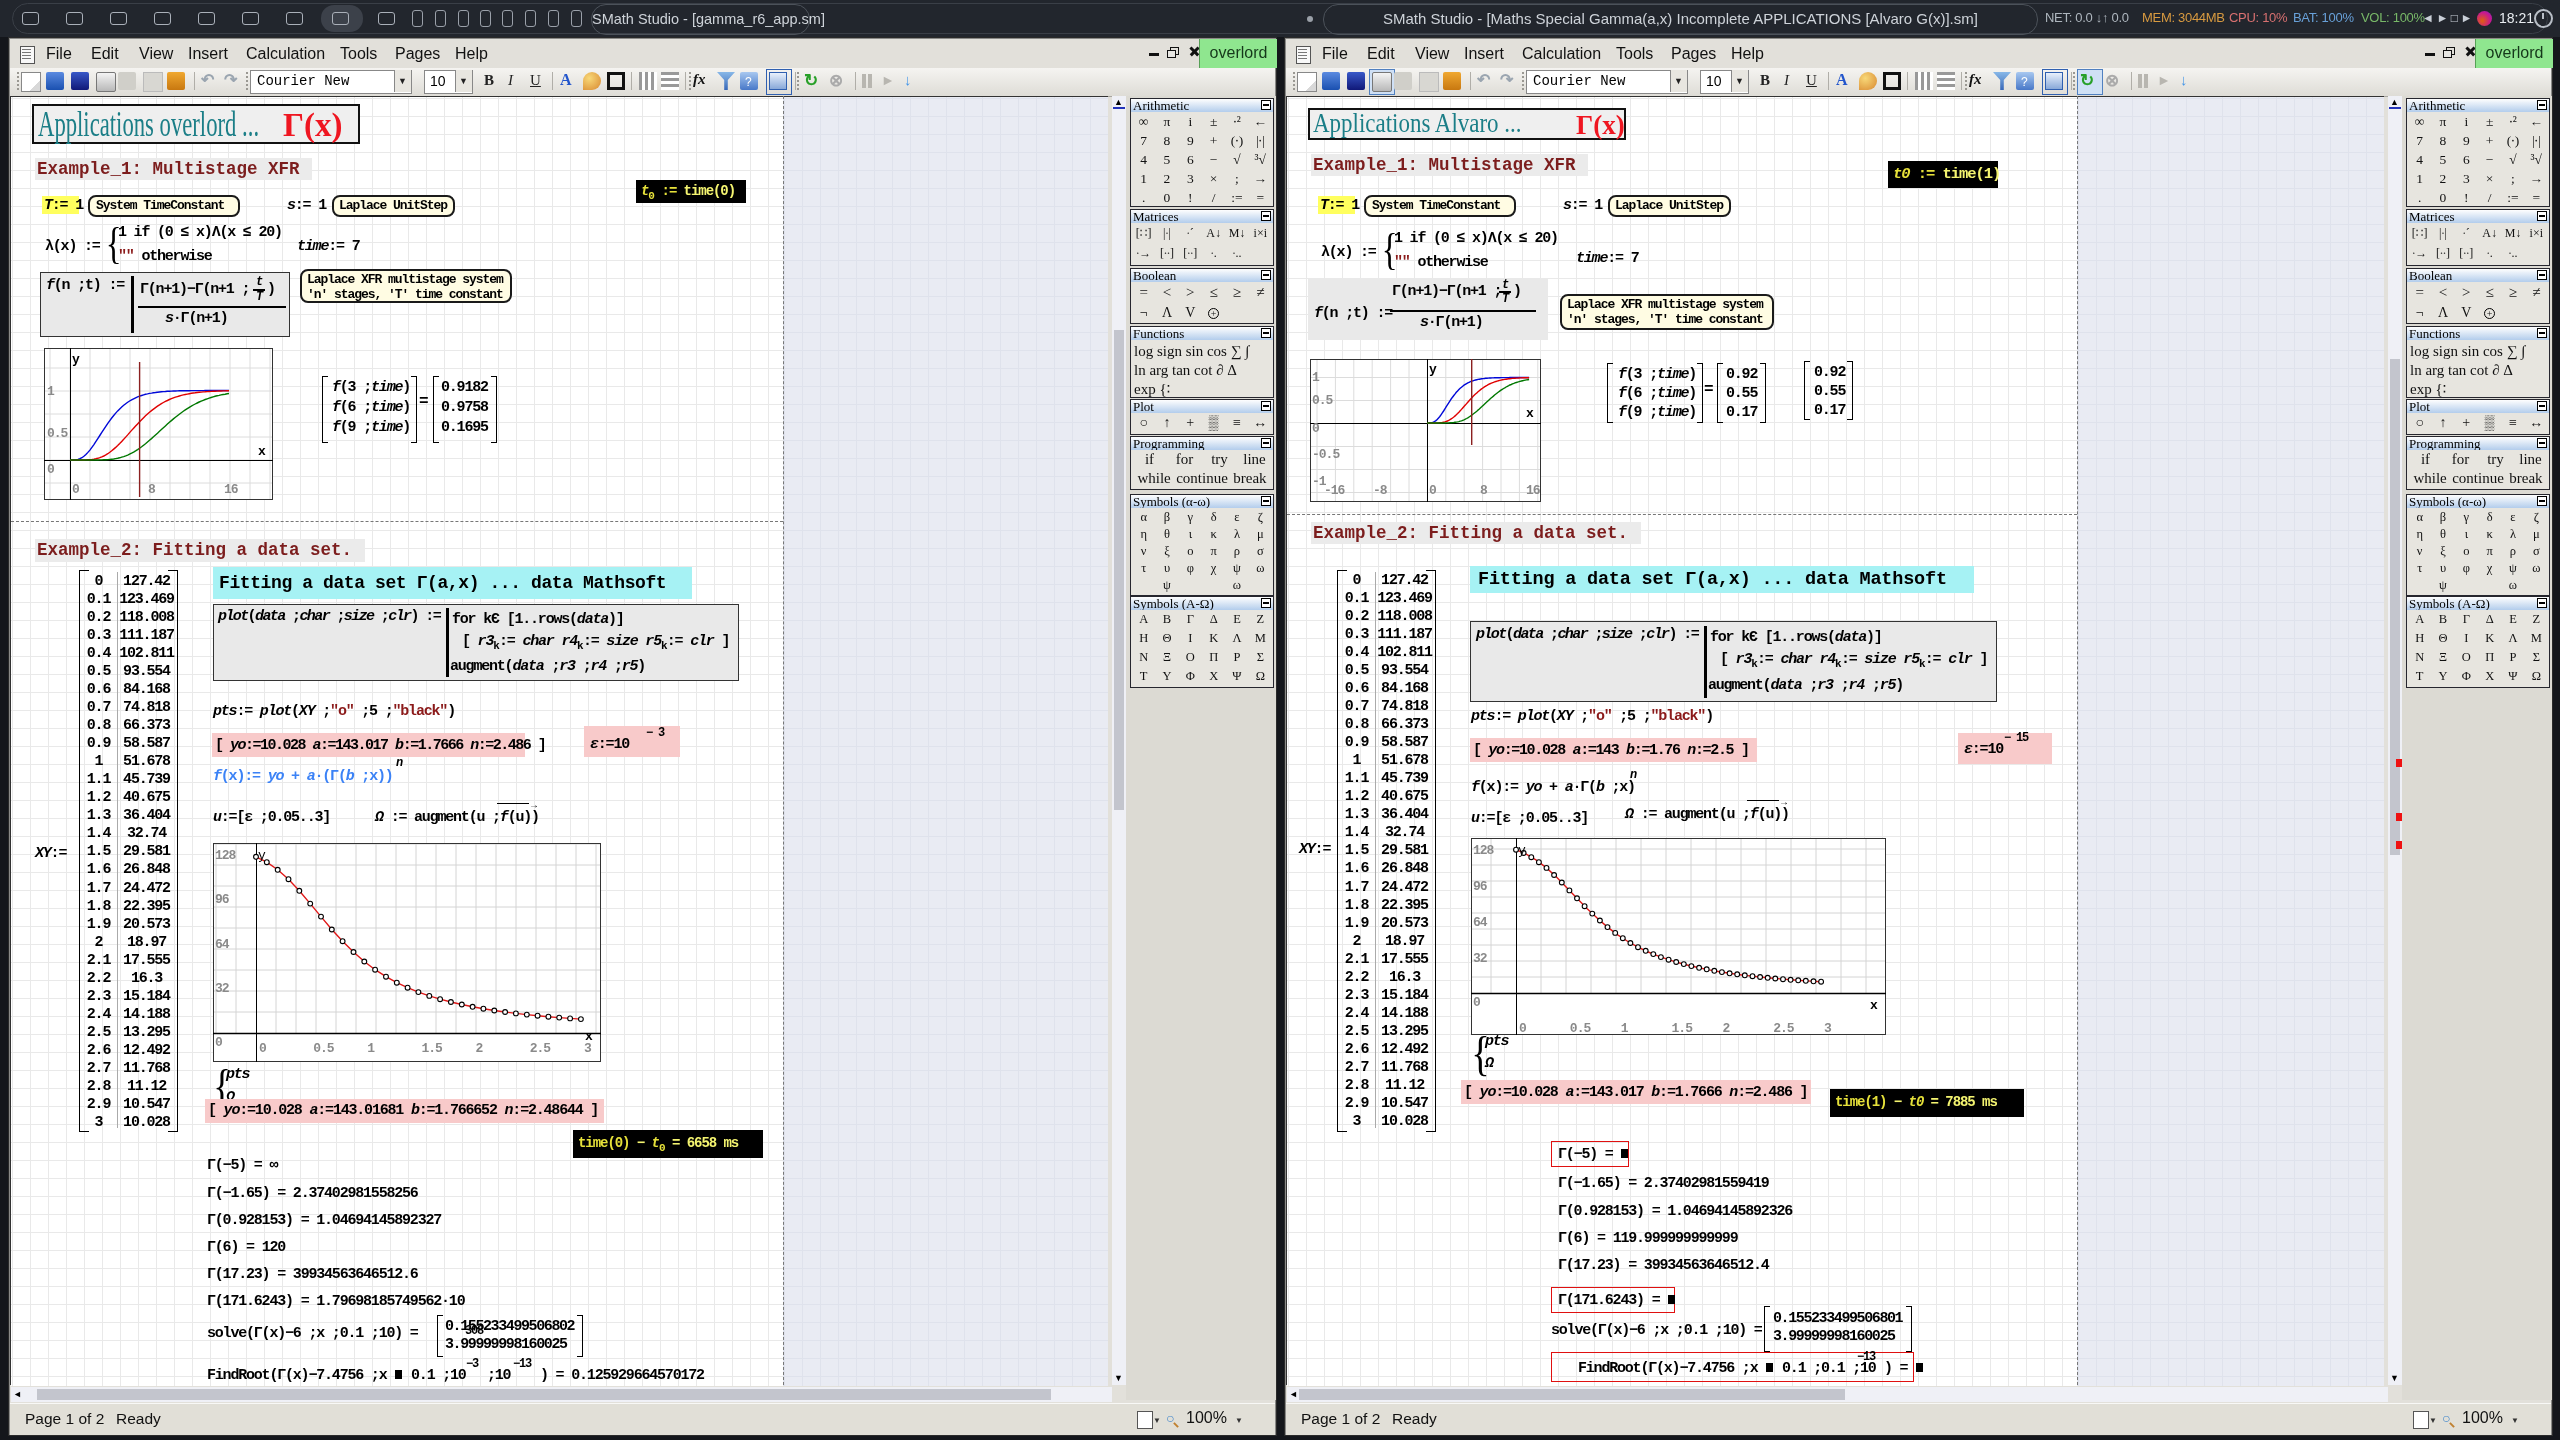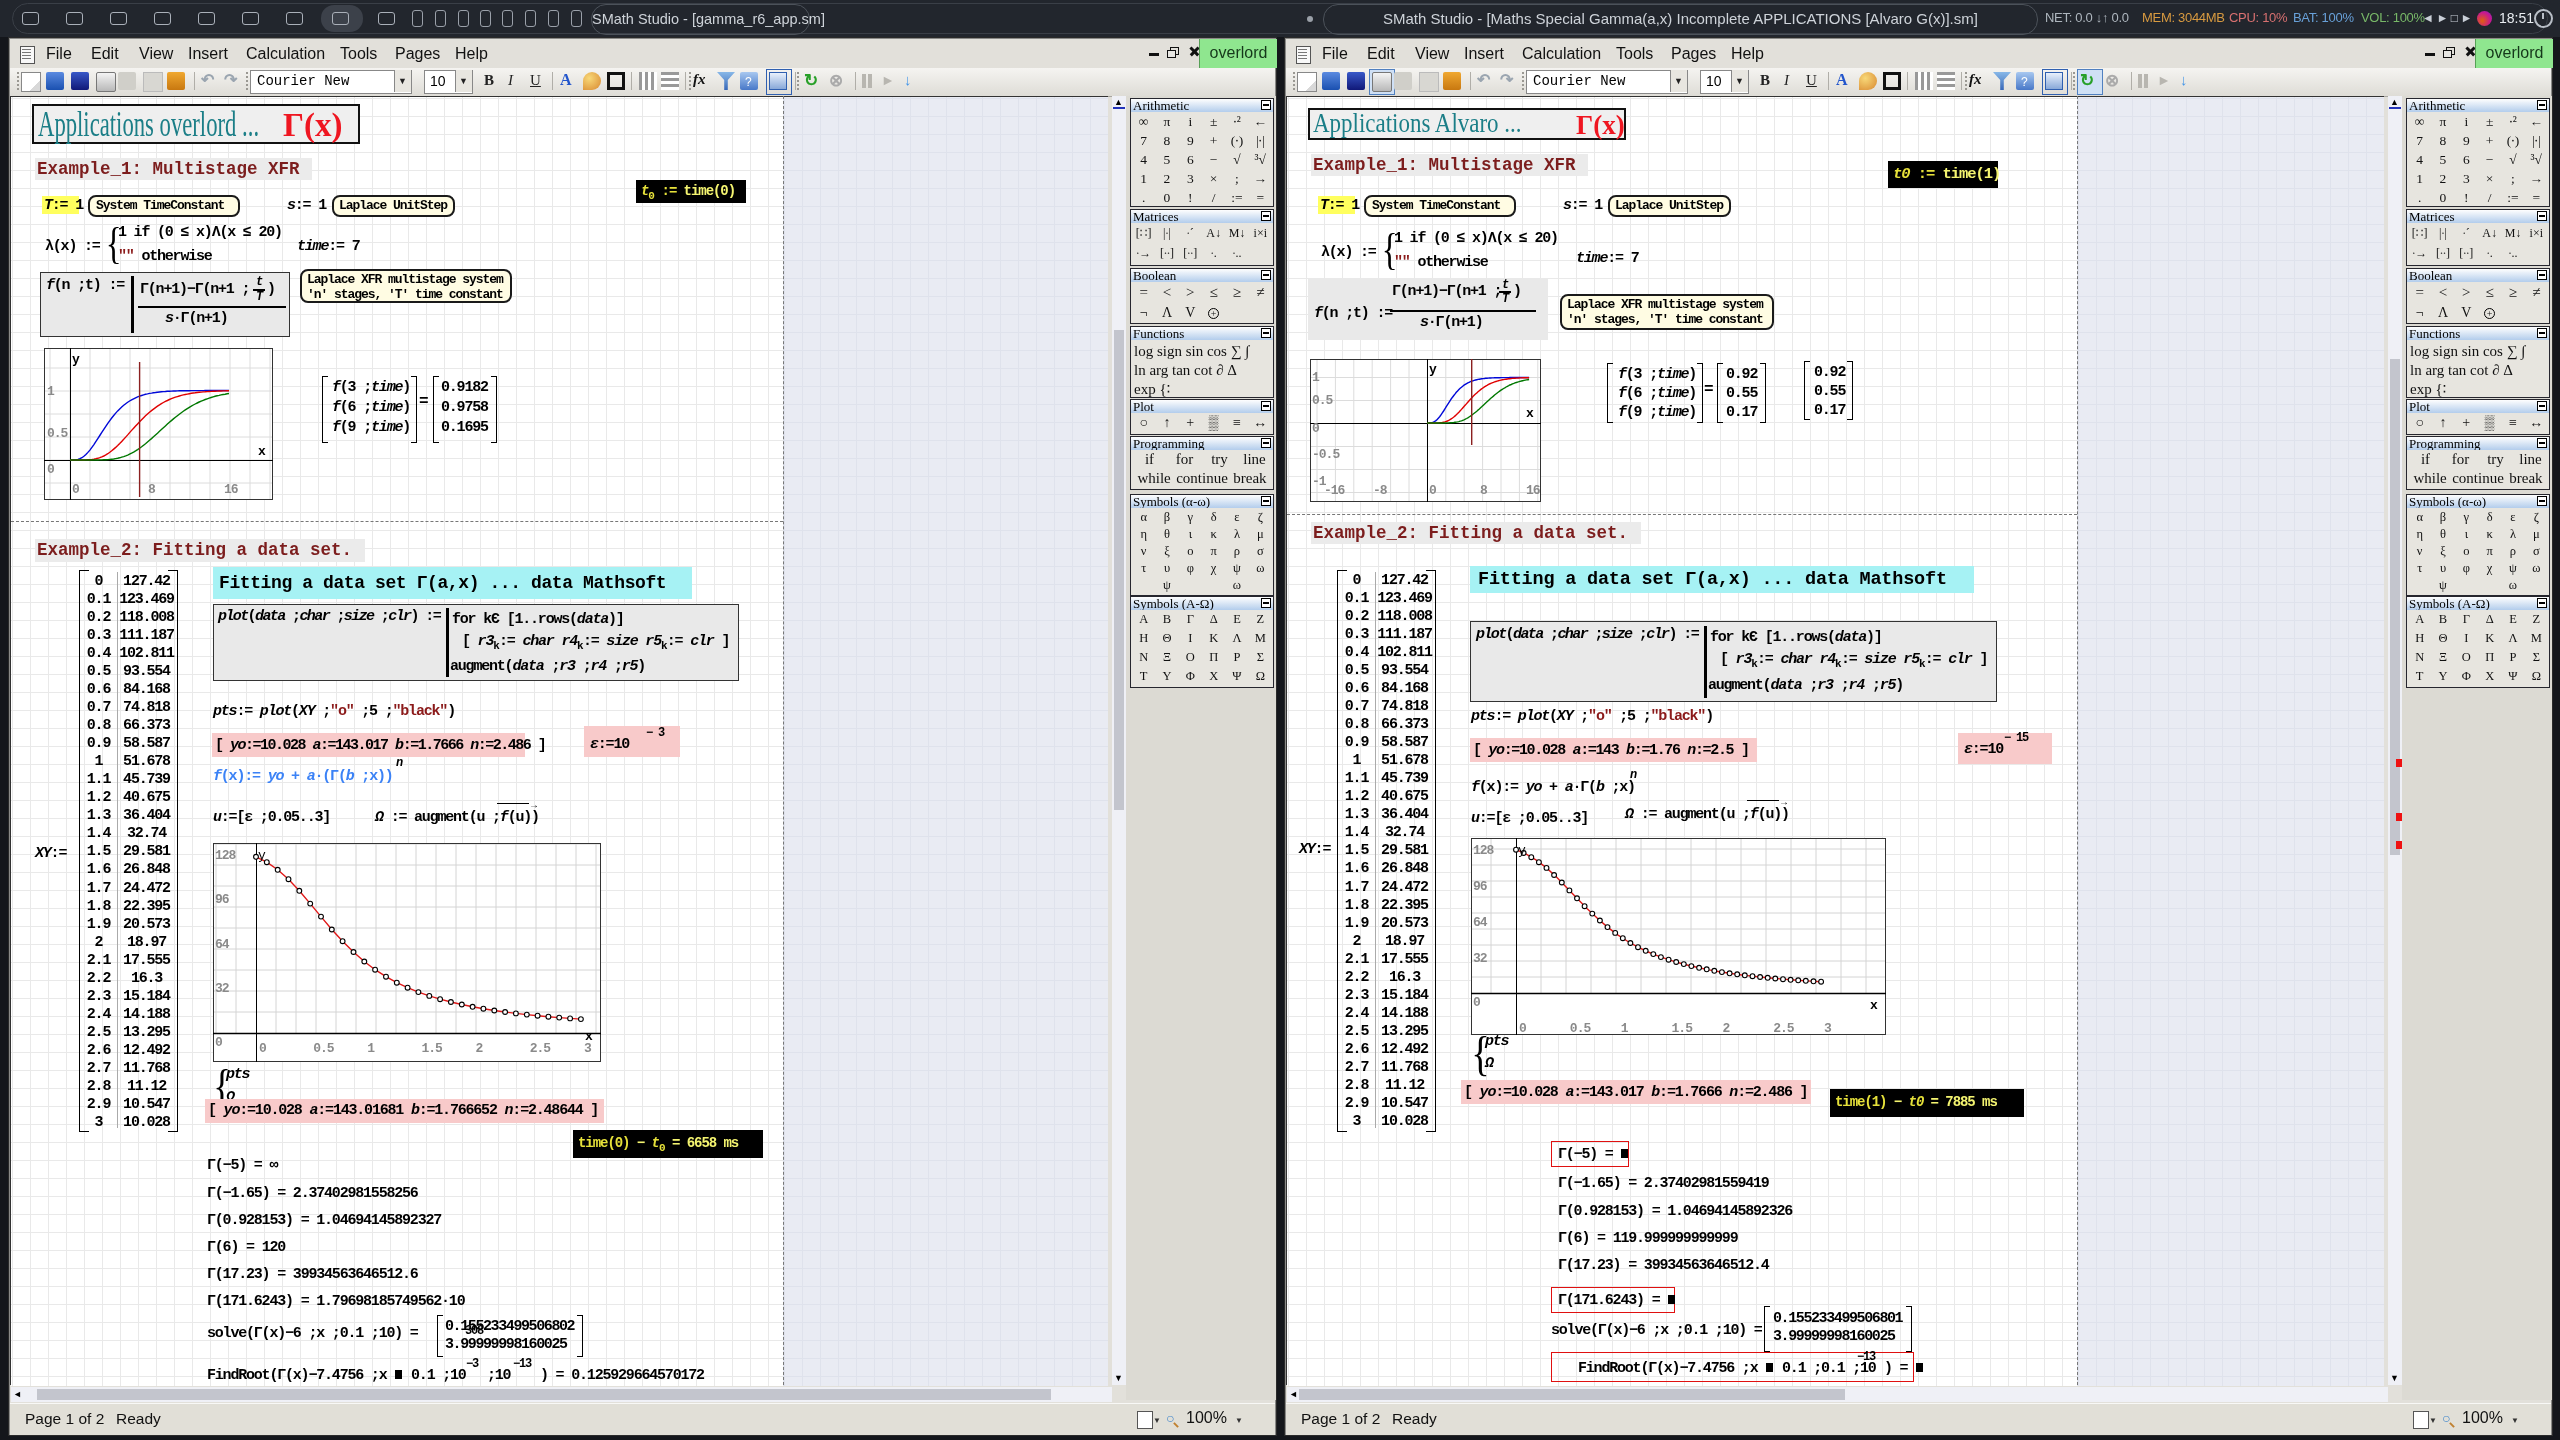--- a/index.html
+++ b/index.html
@@ -30,21 +30,21 @@
 <div style="position:absolute;left:591px;top:4px;width:217px;height:29px;border:1px solid #4c525a;border-radius:15px;color:#ced3d9;font-size:14.5px;line-height:28px;text-align:center;white-space:nowrap;font-family:var(--fs)">SMath Studio - [gamma_r6_app.sm]</div>
 <div style="position:absolute;left:1307px;top:16px;width:6px;height:6px;background:#9aa0a8;border-radius:50%"></div>
 <div style="position:absolute;left:1323px;top:4px;width:713px;height:29px;border:1px solid #4c525a;border-radius:15px;color:#ced3d9;font-size:15px;line-height:28px;text-align:center;white-space:nowrap;font-family:var(--fs)">SMath Studio - [Maths Special Gamma(a,x) Incomplete APPLICATIONS [Alvaro G(x)].sm]</div>
 <div style="position:absolute;left:2045px;top:10px;font-size:13px;letter-spacing:-0.3px;color:#aeb6be;white-space:pre;font-family:var(--fs)">NET: 0.0 ↓↑ 0.0</div>
 <div style="position:absolute;left:2142px;top:10px;font-size:13px;letter-spacing:-0.3px;color:#d89a40;white-space:pre;font-family:var(--fs)">MEM: 3044MB</div>
 <div style="position:absolute;left:2229px;top:10px;font-size:13px;letter-spacing:-0.3px;color:#d87070;white-space:pre;font-family:var(--fs)">CPU: 10%</div>
 <div style="position:absolute;left:2293px;top:10px;font-size:13px;letter-spacing:-0.3px;color:#68a0d8;white-space:pre;font-family:var(--fs)">BAT: 100%</div>
 <div style="position:absolute;left:2361px;top:10px;font-size:13px;letter-spacing:-0.3px;color:#78b868;white-space:pre;font-family:var(--fs)">VOL: 100%</div>
 <div style="position:absolute;left:2422px;top:11px;font-size:12px;color:#c8ced6;letter-spacing:2.5px;white-space:pre">◄►□►</div>
 <div style="position:absolute;left:2477px;top:11px;width:15px;height:15px;background:radial-gradient(circle at 35% 65%,#e06010,#c81890 60%,#7828c0);border-radius:50%"></div>
-<div style="position:absolute;left:2499px;top:10px;font-size:14px;color:#e8ecf0;font-family:var(--fs)">18:51</div>
+<div style="position:absolute;left:2499px;top:10px;font-size:14px;color:#e8ecf0;font-family:var(--fs)">18:21</div>
 <div style="position:absolute;left:2534px;top:9px;width:19px;height:19px;border:2px solid #b8bec6;border-radius:50%;box-sizing:border-box"></div>
 <div style="position:absolute;left:2542px;top:13px;width:2px;height:6px;background:#b8bec6"></div>
 <div style="position:absolute;left:9px;top:38px;width:1267px;height:1397px;background:#e2e0da;border:1px solid #8a8a88;box-shadow:0 0 0 1px #2a2a2a;box-sizing:border-box"></div>
 <div style="position:absolute;left:46px;top:45px;font-size:16px;color:#111;font-family:var(--fs)">File</div>
 <div style="position:absolute;left:91px;top:45px;font-size:16px;color:#111;font-family:var(--fs)">Edit</div>
 <div style="position:absolute;left:139px;top:45px;font-size:16px;color:#111;font-family:var(--fs)">View</div>
 <div style="position:absolute;left:188px;top:45px;font-size:16px;color:#111;font-family:var(--fs)">Insert</div>
 <div style="position:absolute;left:246px;top:45px;font-size:16px;color:#111;font-family:var(--fs)">Calculation</div>
 <div style="position:absolute;left:340px;top:45px;font-size:16px;color:#111;font-family:var(--fs)">Tools</div>
 <div style="position:absolute;left:395px;top:45px;font-size:16px;color:#111;font-family:var(--fs)">Pages</div>

